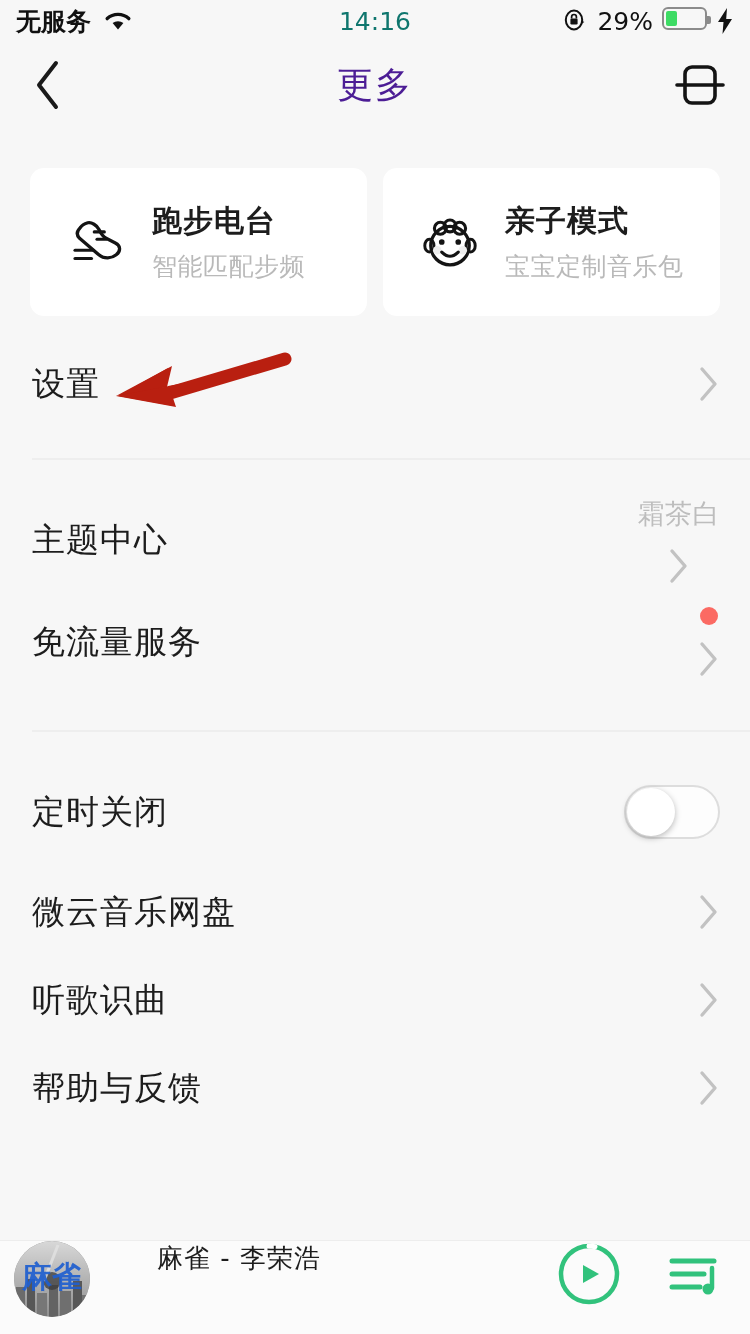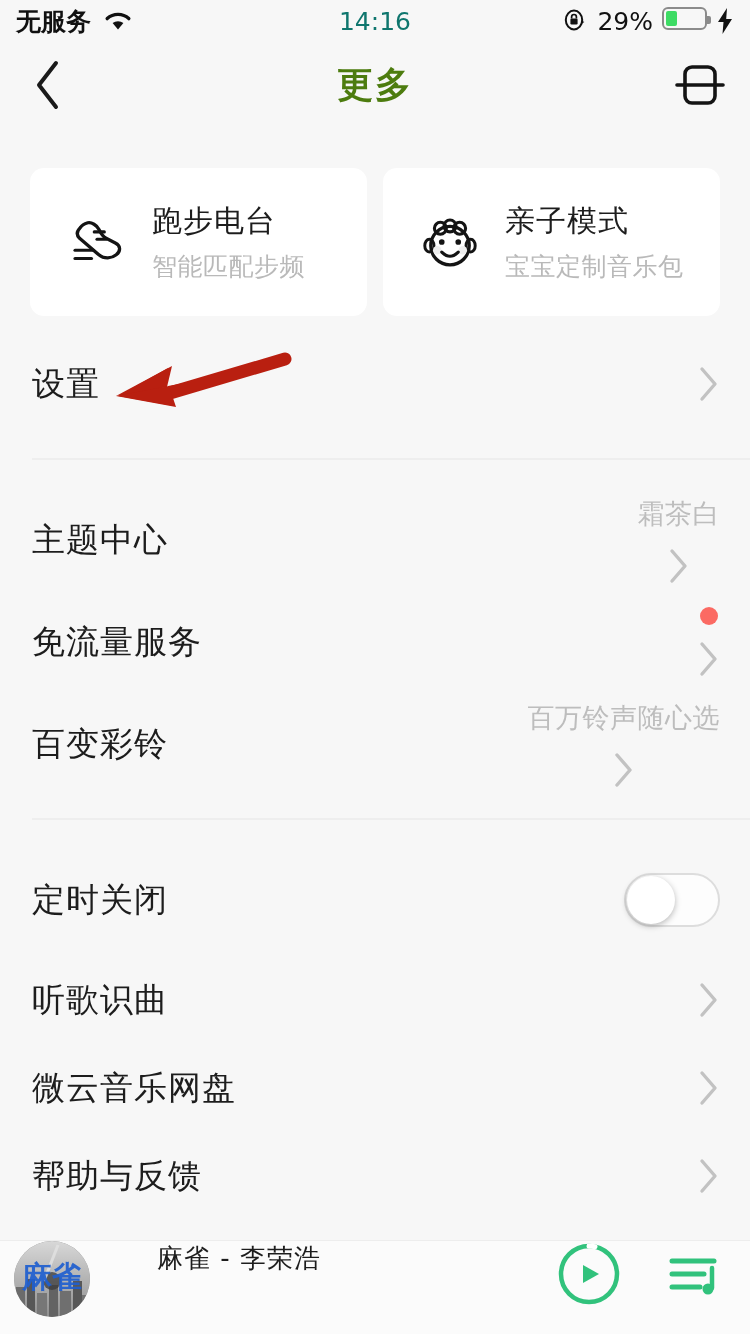--- a/index.html
+++ b/index.html
@@ -55,21 +55,21 @@
     background: #f7f7f7;
     display: flex; align-items: center;
   }
   .nav-back {
     width: 96px; height: 86px;
     display: flex; align-items: center; justify-content: center;
     cursor: pointer;
   }
   .nav-title {
     position: absolute; left: 0; right: 0; text-align: center;
-    font-size: 36px; color: #4d7c0f; font-weight: 700;
+    font-size: 36px; color: #4c1d95; font-weight: 400;
     letter-spacing: 2px;
   }
   .nav-right {
     margin-left: auto; width: 100px; height: 86px;
     display: flex; align-items: center; justify-content: center;
     position: relative; z-index: 2; cursor: pointer;
   }
 
   
   .cards {
@@ -80,21 +80,21 @@
   }
   .card {
     flex: 1; height: 148px;
     background: #ffffff; border-radius: 14px;
     display: flex; align-items: center;
     padding-left: 34px; gap: 22px;
     cursor: pointer;
   }
   .card-icon { width: 66px; height: 66px; flex: none; }
   .card-text { display: flex; flex-direction: column; gap: 8px; }
-  .card-title { font-size: 30px; color: #1d1d1d; font-weight: 400; letter-spacing: 1px; }
+  .card-title { font-size: 30px; color: #1d1d1d; font-weight: 700; letter-spacing: 1px; }
   .card-sub { font-size: 25px; color: #b9b9b9; letter-spacing: 0.5px; }
 
   
   .list { position: absolute; top: 340px; left: 0; width: 750px; }
   .row {
     position: relative;
     height: 88px;
     display: flex; align-items: center;
     padding: 0 30px 0 32px;
     cursor: pointer;
@@ -286,59 +286,50 @@
         <div class="row-right">
           <span class="dot-badge"></span>
           <svg class="chevron" viewBox="0 0 22 36">
             <path d="M4 3 L17 18 L4 33" fill="none" stroke="#c2c2c2" stroke-width="3.4" stroke-linecap="round" stroke-linejoin="round"></path>
           </svg>
         </div>
       </div>
 
       <div style="height:14px"></div>
 
-      <div class="row">
-        <span class="row-label">百变彩铃</span>
-        <div class="row-right">
-          <span class="row-value">百万铃声随心选</span>
-          <svg class="chevron" viewBox="0 0 22 36">
-            <path d="M4 3 L17 18 L4 33" fill="none" stroke="#c2c2c2" stroke-width="3.4" stroke-linecap="round" stroke-linejoin="round"></path>
-          </svg>
-        </div>
-      </div>
     </div>
 
     <div class="gap-sm"></div>
     <div class="divider"></div>
     <div class="gap-lg"></div>
 
     <div>
 
       <div class="row">
         <span class="row-label">定时关闭</span>
         <div class="row-right">
           <div class="toggle">
             <div class="toggle-knob"></div>
           </div>
         </div>
       </div>
 
       <div style="height:12px"></div>
 
       <div class="row">
+        <span class="row-label">微云音乐网盘</span>
+        <div class="row-right">
+          <svg class="chevron" viewBox="0 0 22 36">
+            <path d="M4 3 L17 18 L4 33" fill="none" stroke="#c2c2c2" stroke-width="3.4" stroke-linecap="round" stroke-linejoin="round"></path>
+          </svg>
+        </div>
+      </div>
+
+      <div class="row">
         <span class="row-label">听歌识曲</span>
-        <div class="row-right">
-          <svg class="chevron" viewBox="0 0 22 36">
-            <path d="M4 3 L17 18 L4 33" fill="none" stroke="#c2c2c2" stroke-width="3.4" stroke-linecap="round" stroke-linejoin="round"></path>
-          </svg>
-        </div>
-      </div>
-
-      <div class="row">
-        <span class="row-label">微云音乐网盘</span>
         <div class="row-right">
           <svg class="chevron" viewBox="0 0 22 36">
             <path d="M4 3 L17 18 L4 33" fill="none" stroke="#c2c2c2" stroke-width="3.4" stroke-linecap="round" stroke-linejoin="round"></path>
           </svg>
         </div>
       </div>
 
 
       <div class="row">
         <span class="row-label">帮助与反馈</span>

